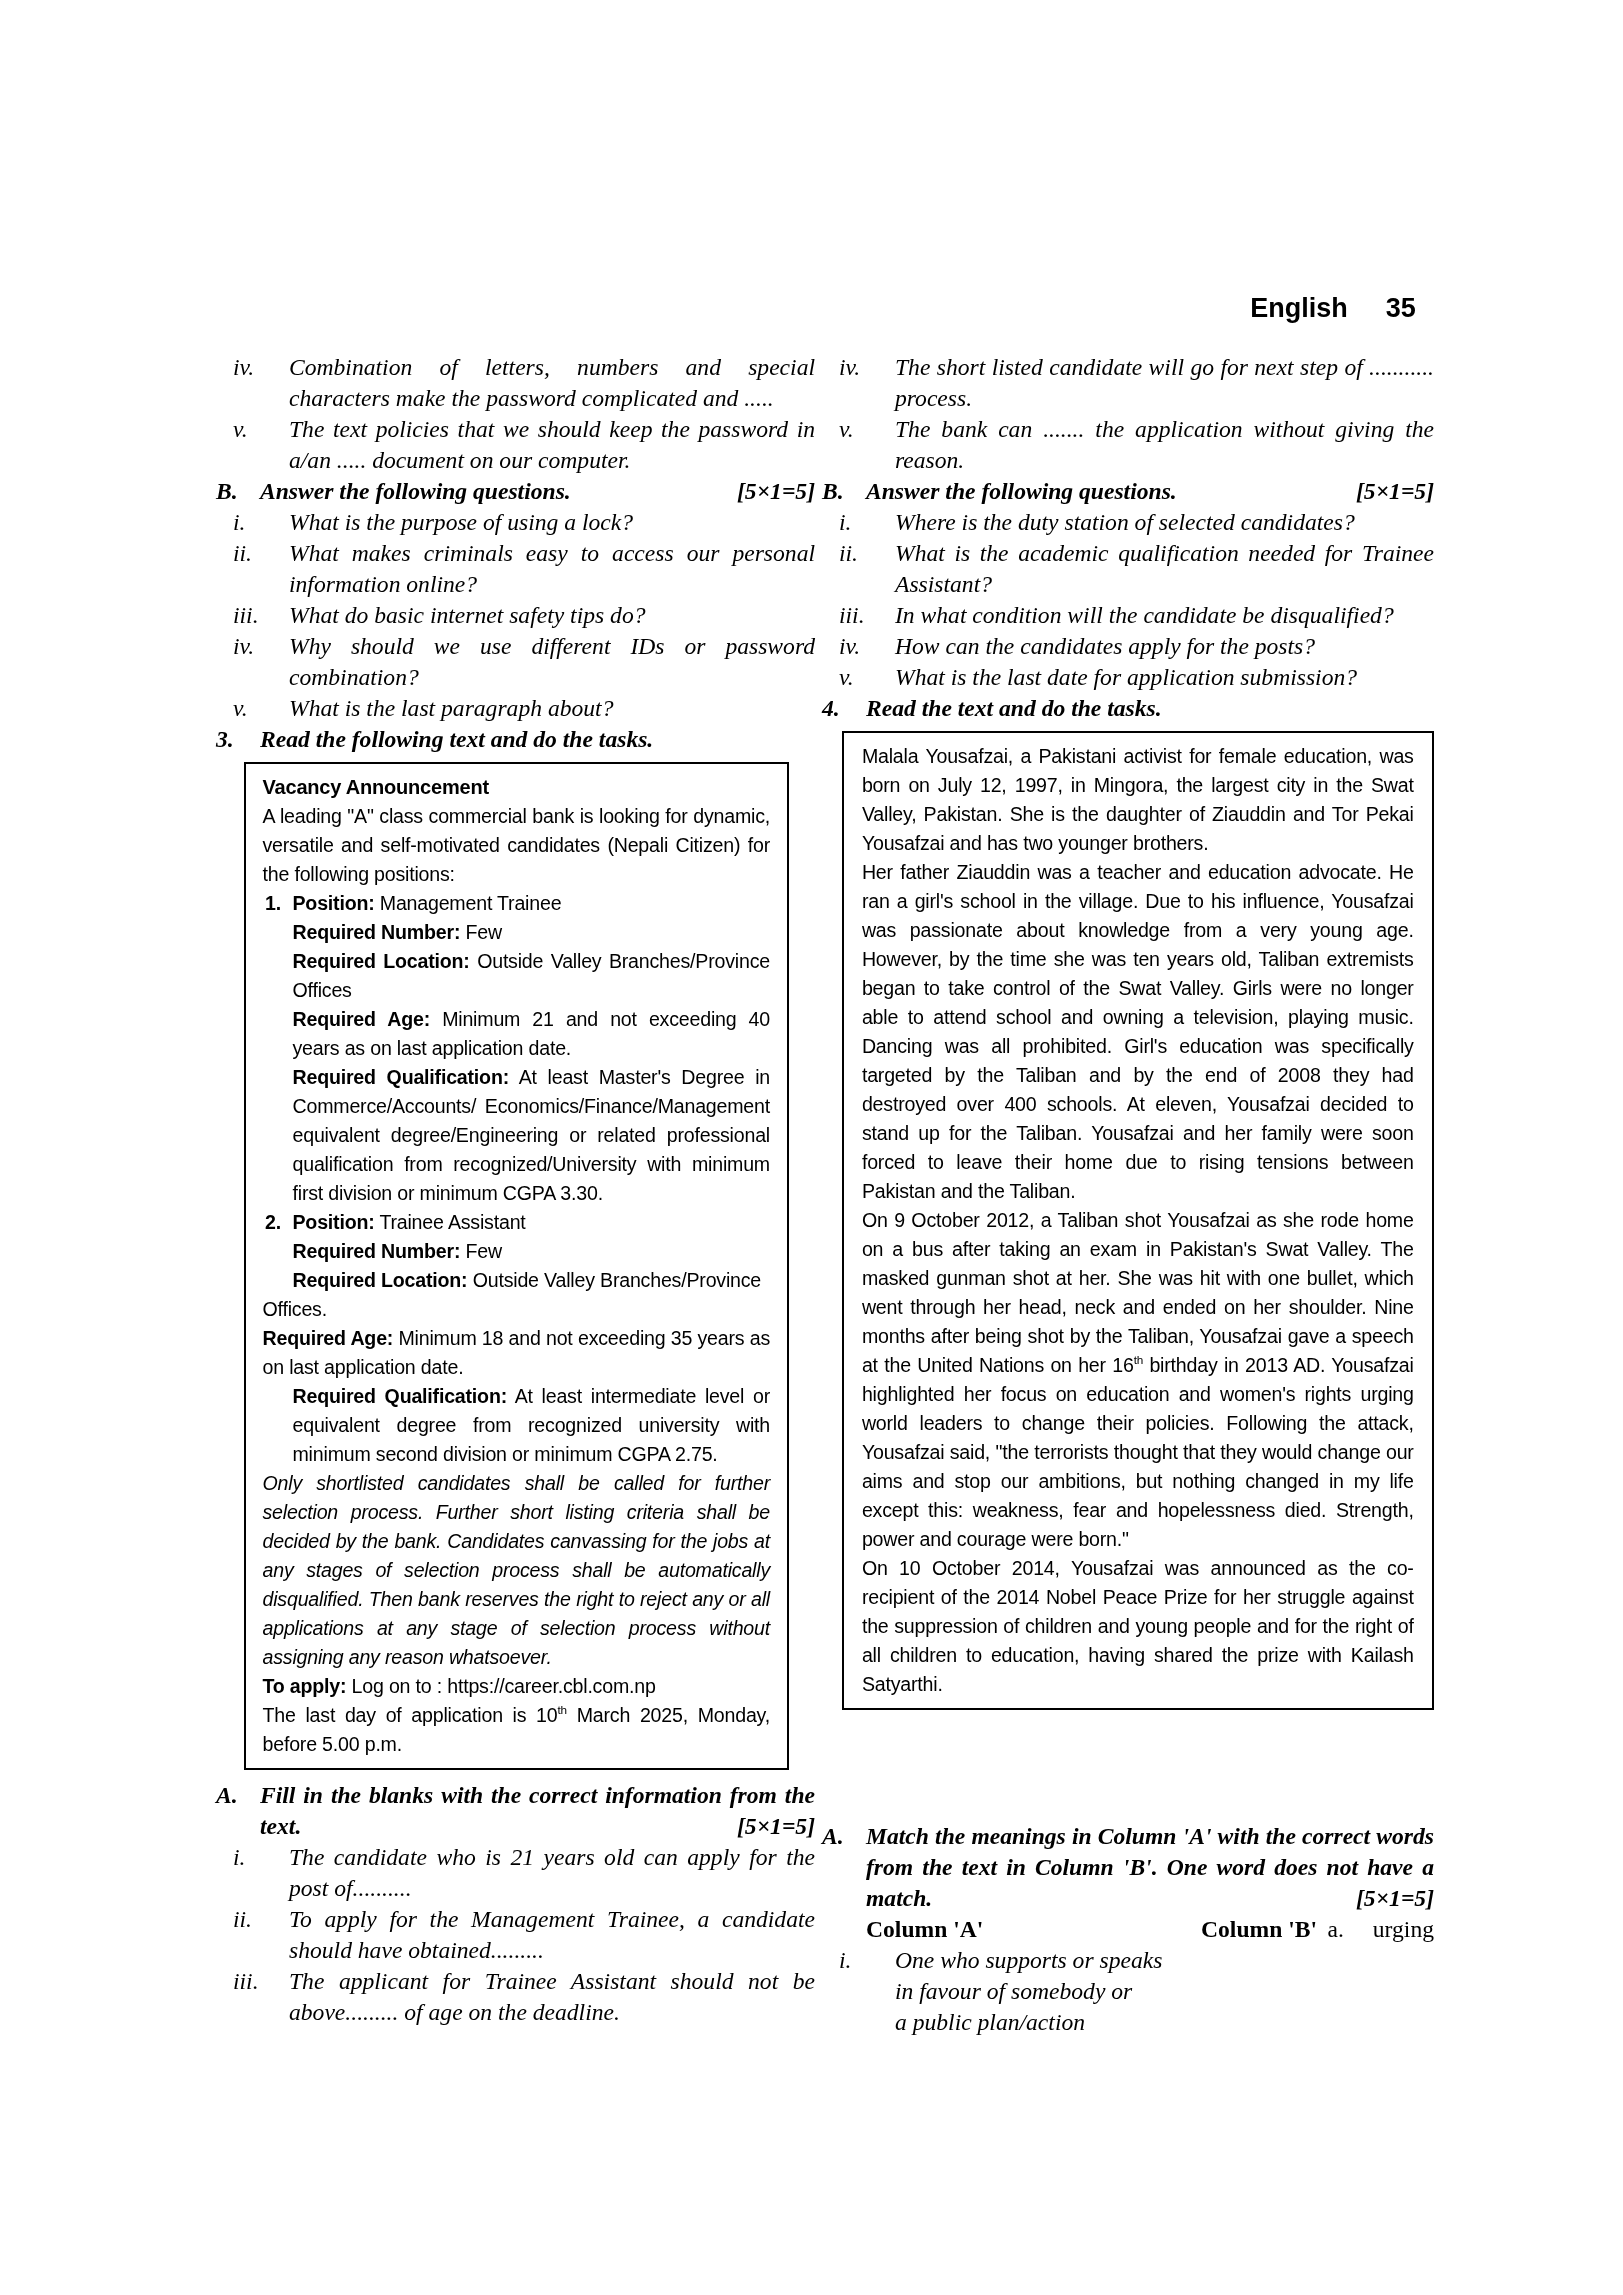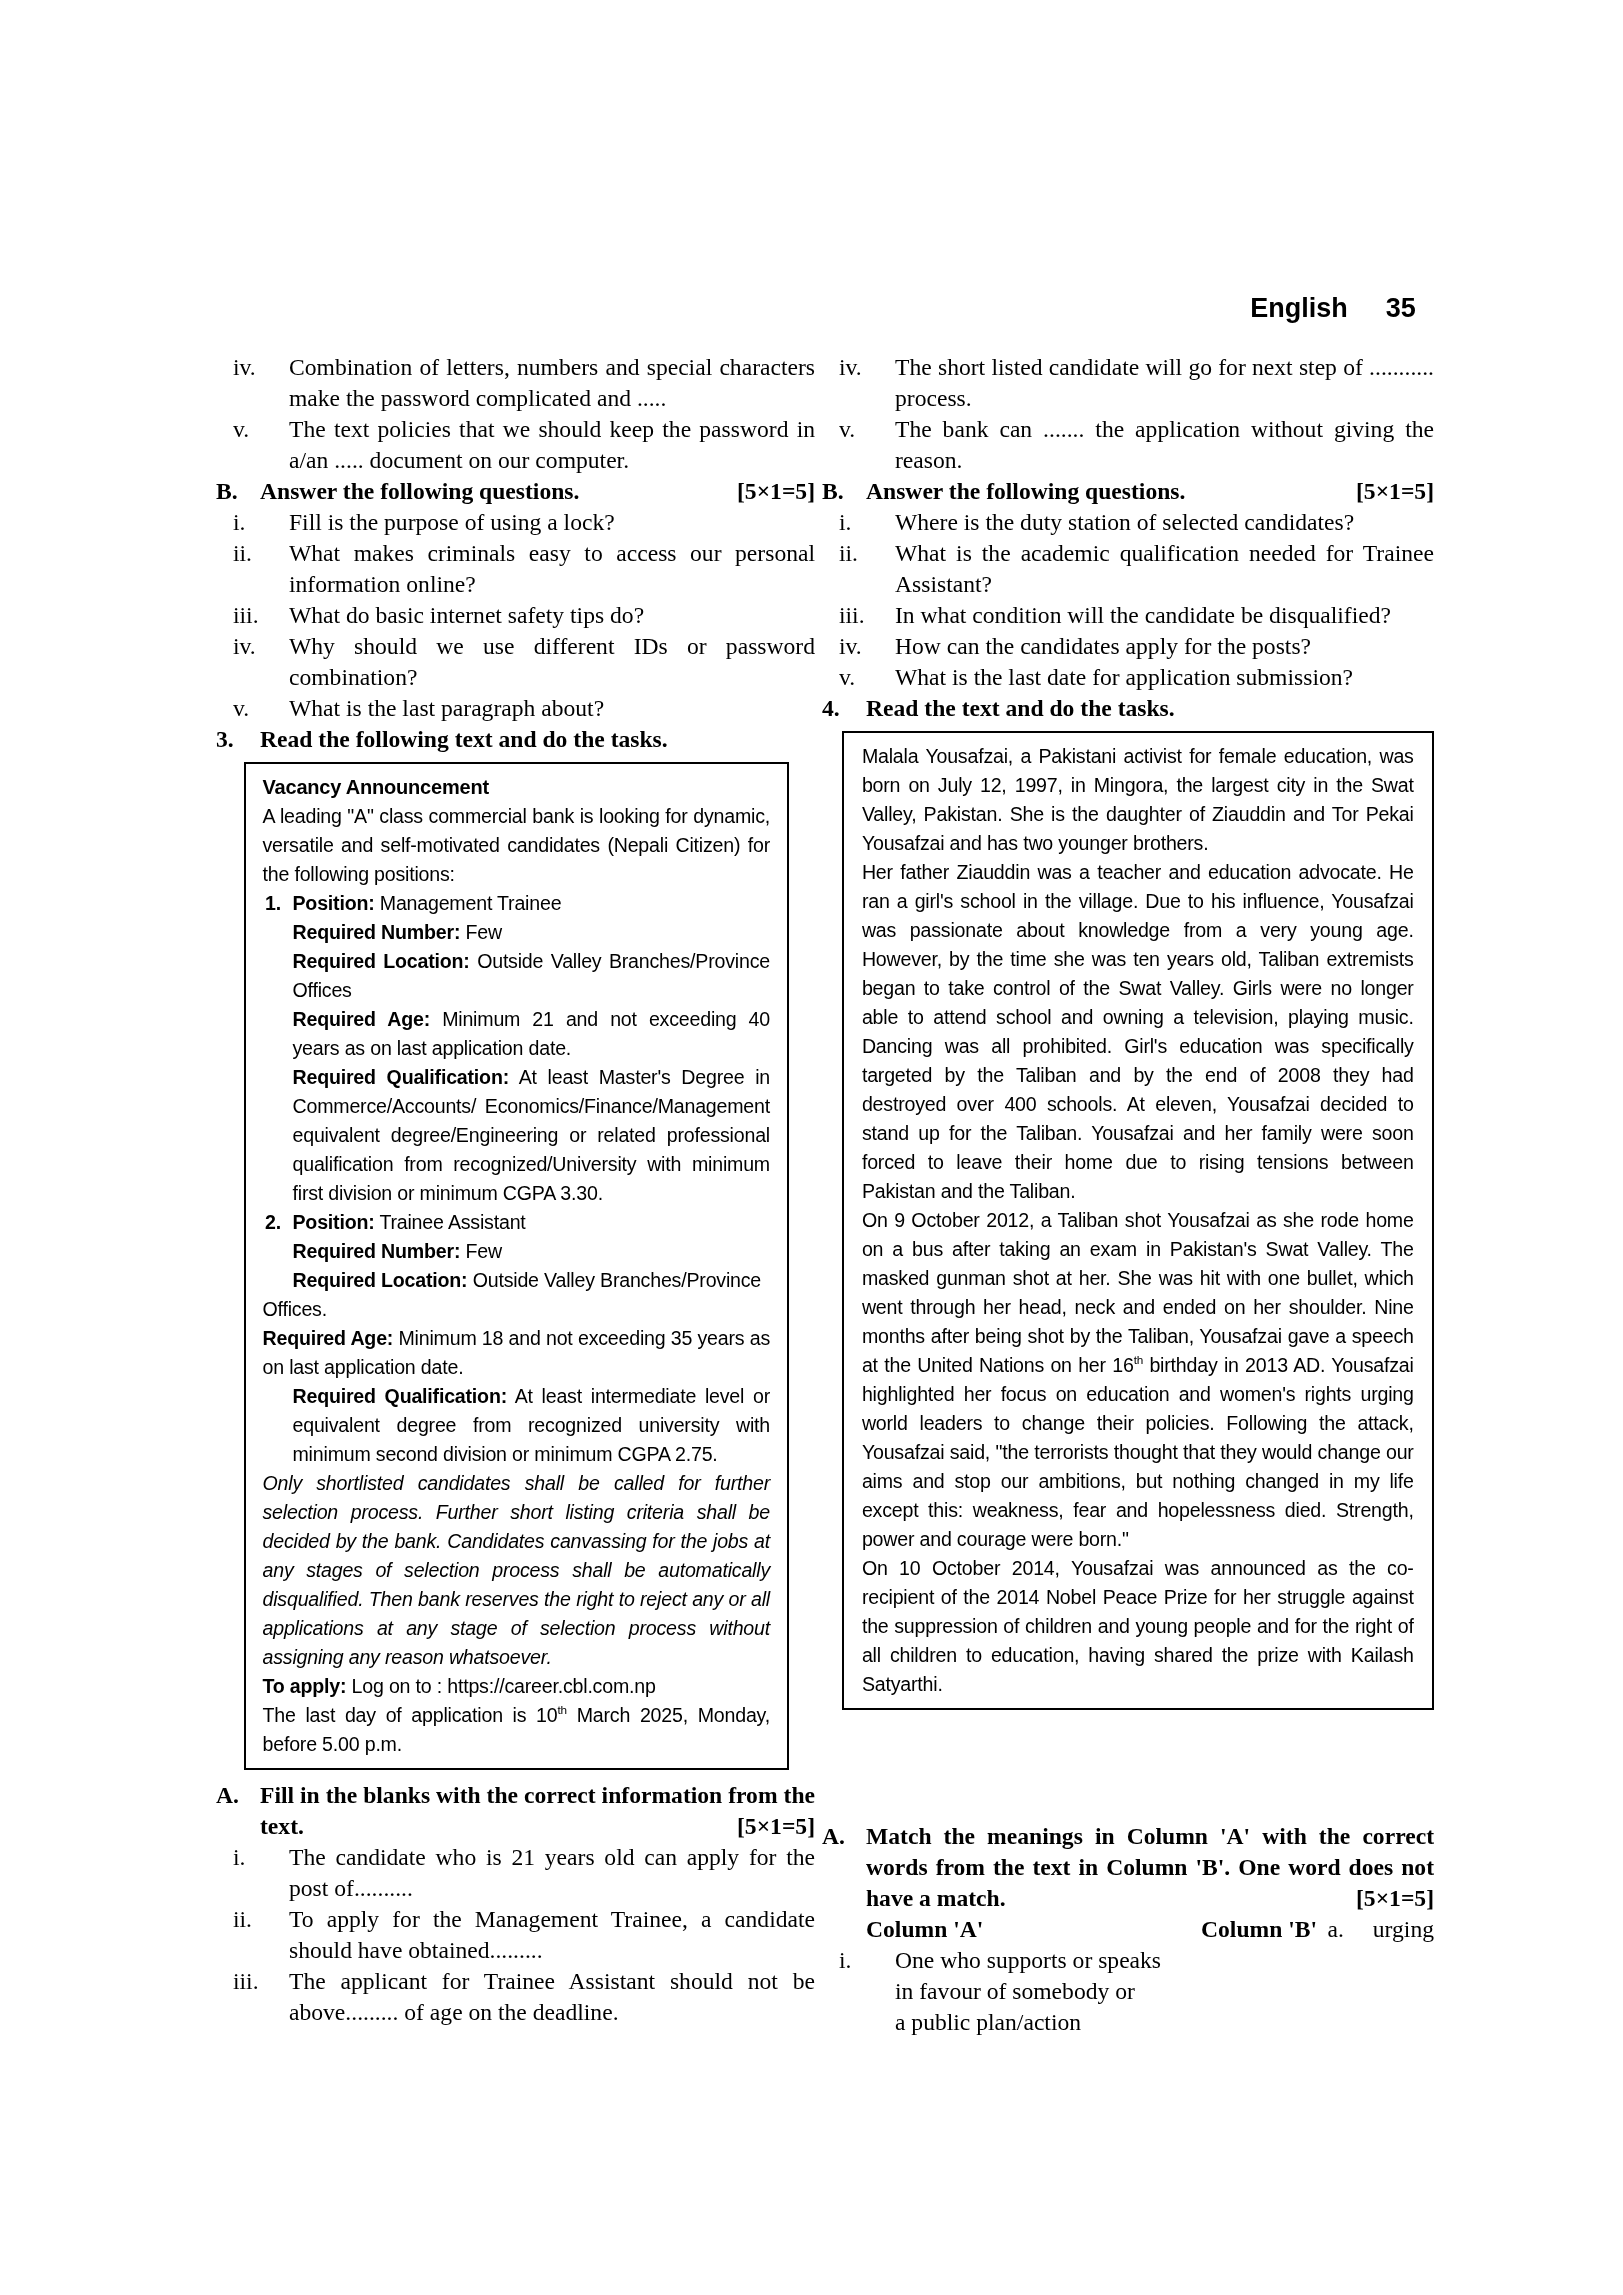--- a/index.html
+++ b/index.html
@@ -4,21 +4,21 @@
 <style>
   html,body{margin:0;padding:0;background:#ffffff;}
   .page{position:relative;width:1623px;height:2295px;background:#ffffff;color:#000;overflow:hidden;
         font-family:"Liberation Serif",serif;}
   .hdr{position:absolute;top:293px;left:822px;width:612px;box-sizing:border-box;
        display:flex;justify-content:flex-end;align-items:baseline;gap:38px;padding-right:18.3px;
        font-family:"Liberation Sans",sans-serif;font-weight:bold;font-size:27px;}
   .col{position:absolute;top:352px;font-size:23.6px;line-height:31px;}
   .left-col{left:216px;width:599px;}
   .right-col{left:822px;width:612px;}
-  .item{position:relative;}
+  .item{position:relative;font-style:italic;}
   .sec{padding-left:44px;}
   .sec>.mk{position:absolute;left:0;top:0;}
   .sub{padding-left:73px;}
   .sub>.mk{position:absolute;left:17px;top:0;}
   .tx{position:relative;}
   .just{text-align:justify;}
   .b{font-weight:bold;}
   .marks{position:absolute;right:0;bottom:0;font-weight:bold;}
   sup{font-size:60%;vertical-align:super;line-height:0;}
   
@@ -64,21 +64,21 @@
     <div class="item sec b">
       <span class="mk">B.</span>
       <div class="tx just">
         <span>Answer the following questions.</span>
         <span class="marks">[5×1=5]</span>
       </div>
     </div>
 
     <div class="item sub just">
       <span class="mk">i.</span>
-      <span>Fill is the purpose of using a lock?</span>
+      <span>What is the purpose of using a lock?</span>
     </div>
     <div class="item sub just">
       <span class="mk">ii.</span>
       <span>What makes criminals easy to access our personal information online?</span>
     </div>
     <div class="item sub just">
       <span class="mk">iii.</span>
       <span>What do basic internet safety tips do?</span>
     </div>
     <div class="item sub just">

